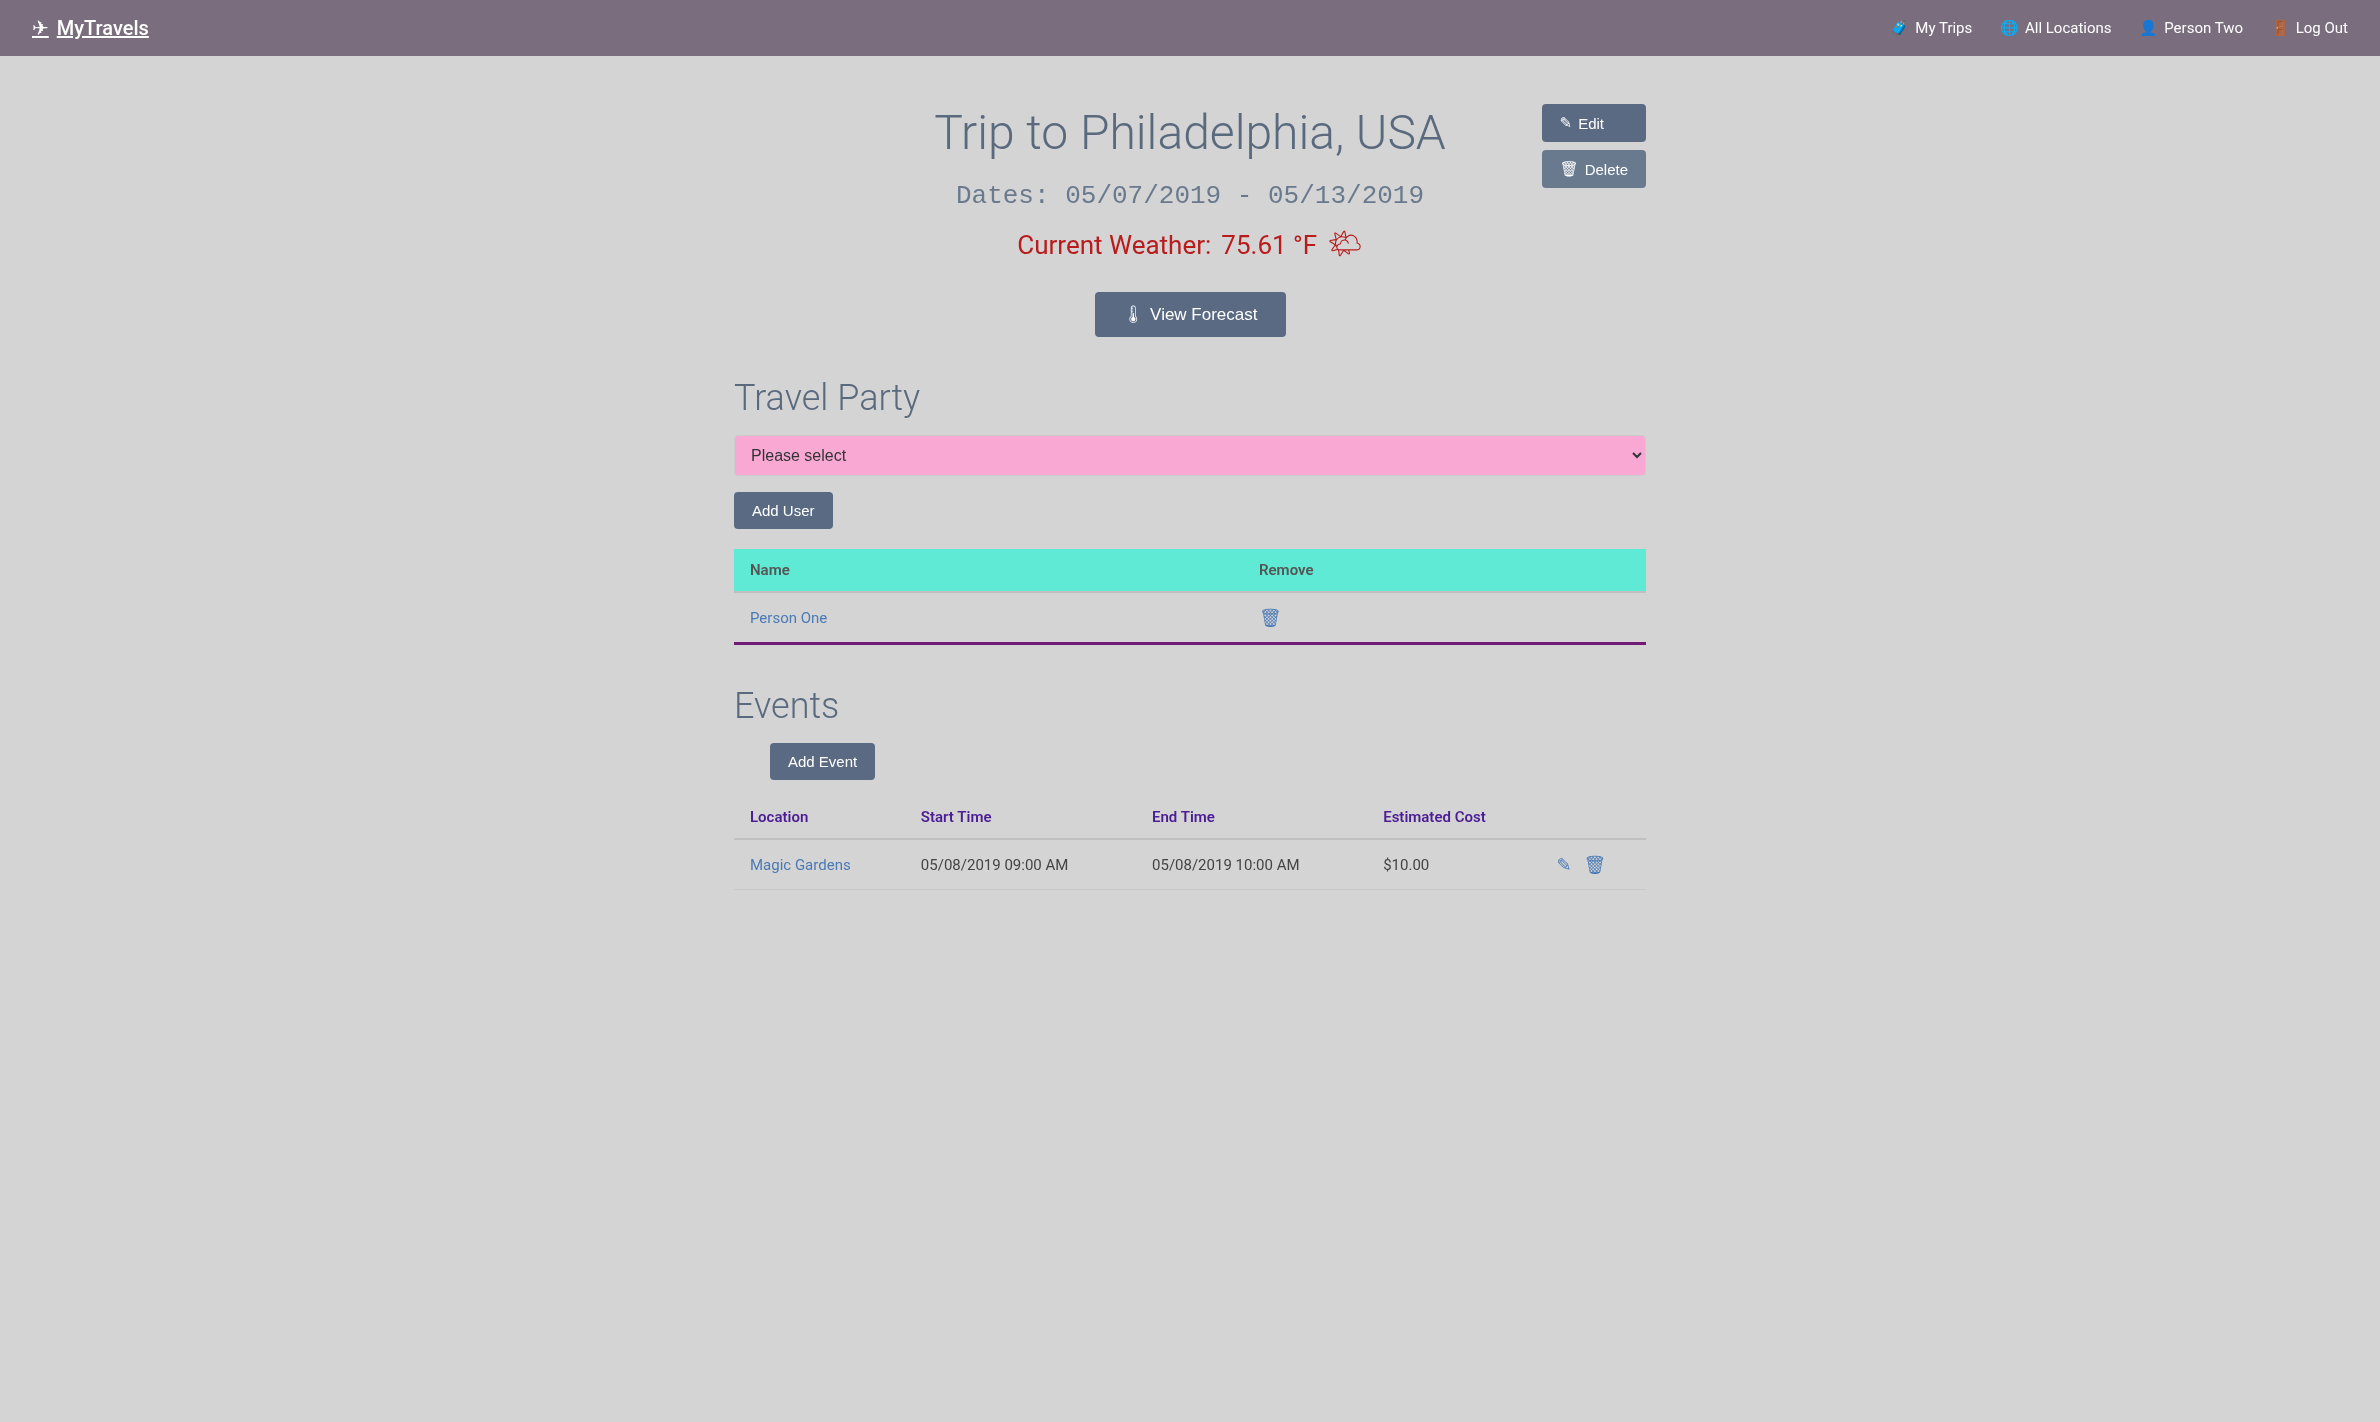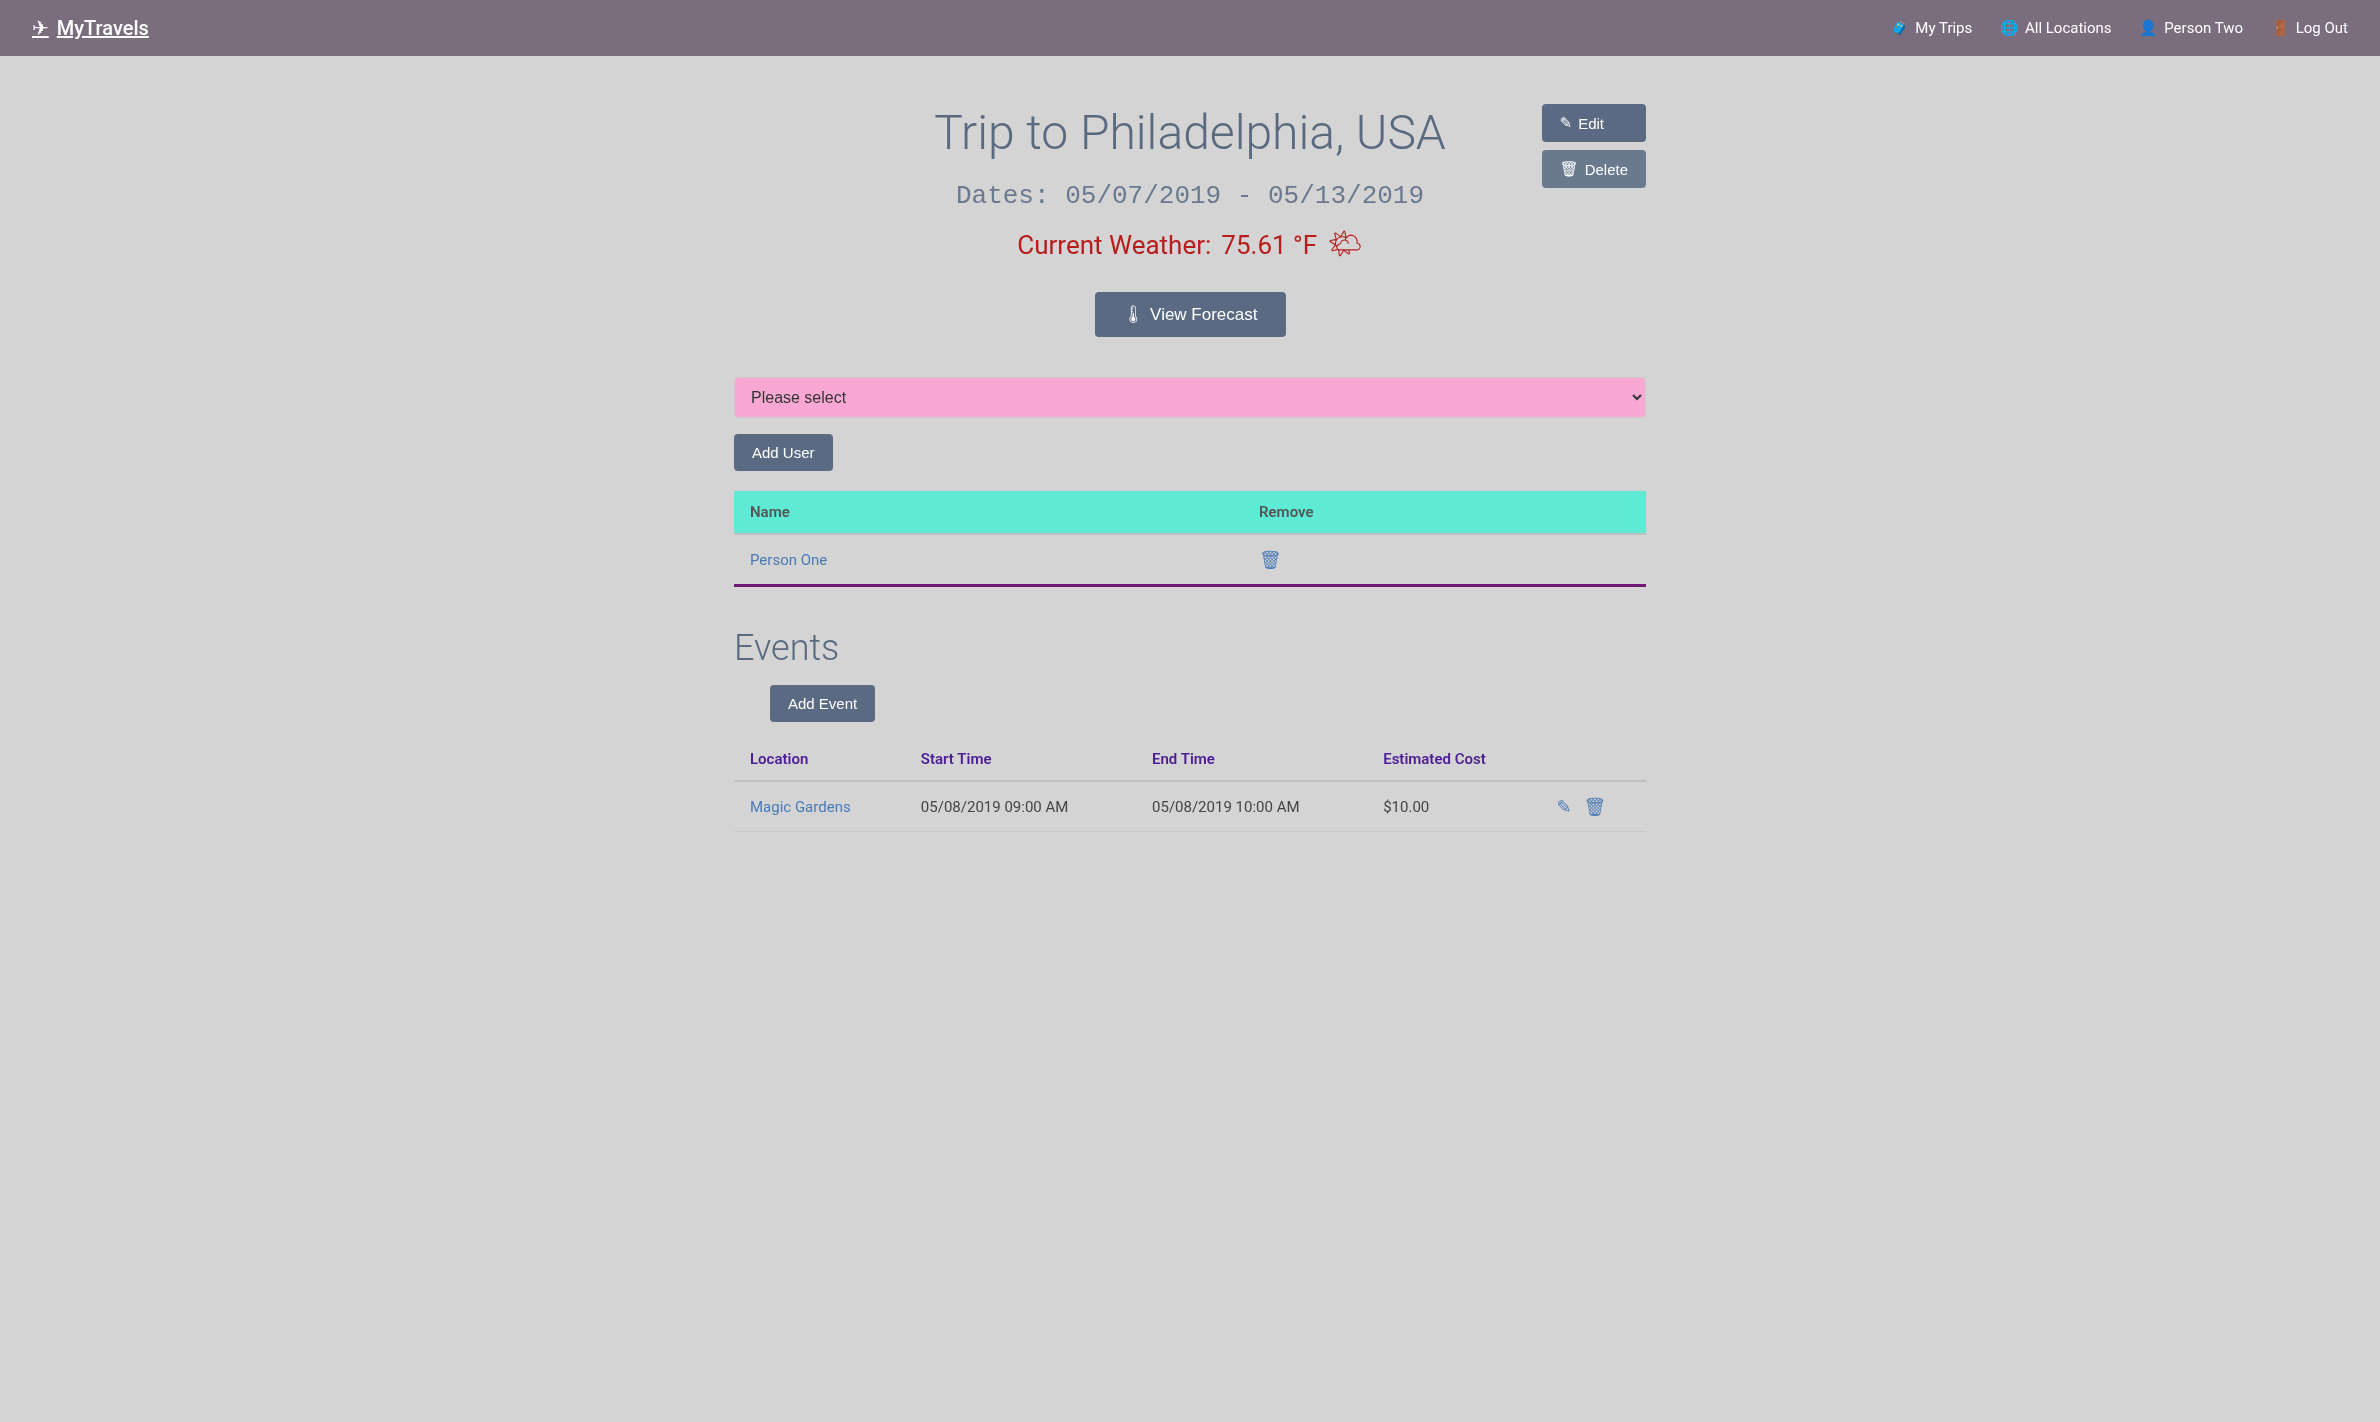--- a/index.html
+++ b/index.html
@@ -299,20 +299,21 @@
   </div>
 
   <div class="forecast-section">
     <button class="btn btn-forecast">
       <span>🌡</span>
       <span>View Forecast</span>
     </button>
   </div>
 
   <div class="section">
+    <h2 class="section-title">Travel Party</h2>
 
     <div class="user-select-row">
       <select class="user-select">
         <option>Please select</option>
       </select>
     </div>
 
     <div style="margin-bottom: 20px;">
       <button class="btn btn-primary">
         <span>Add User</span>

